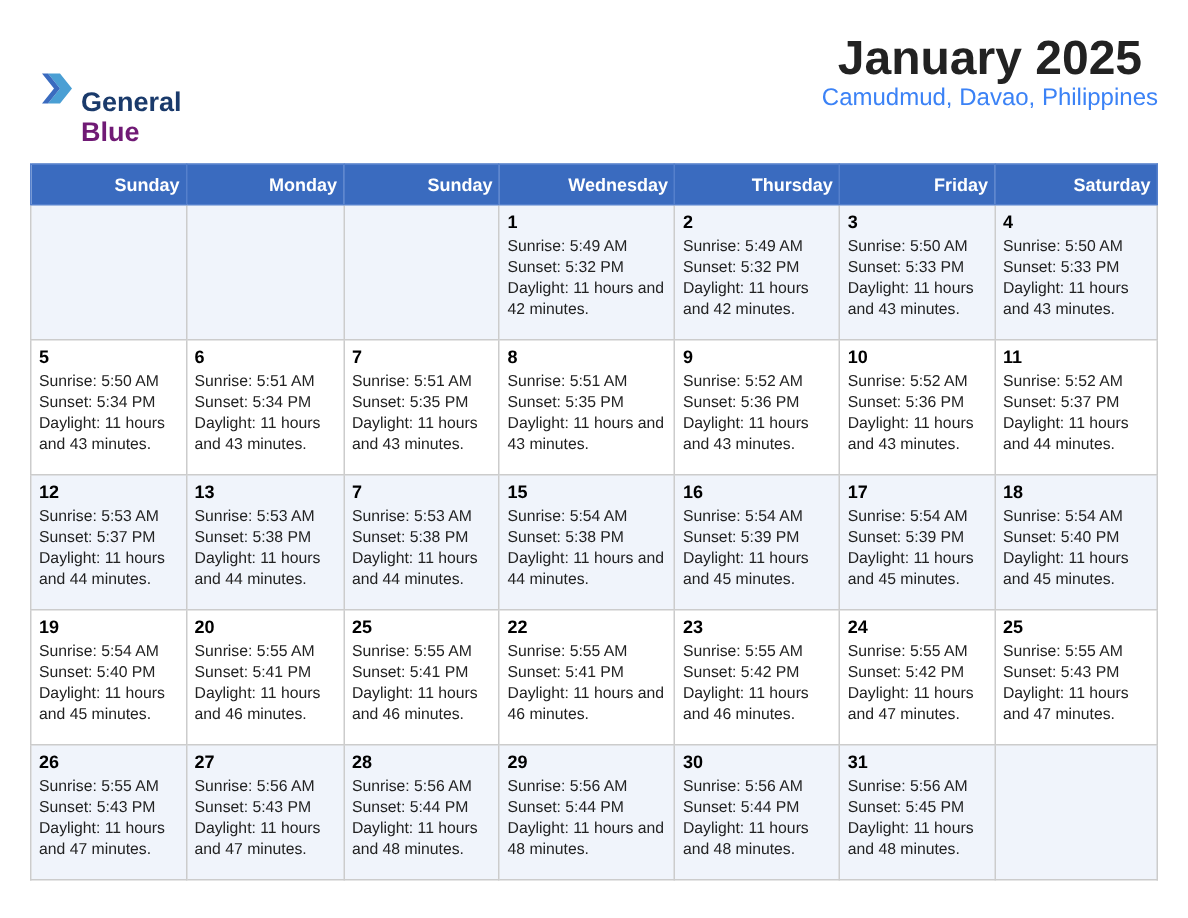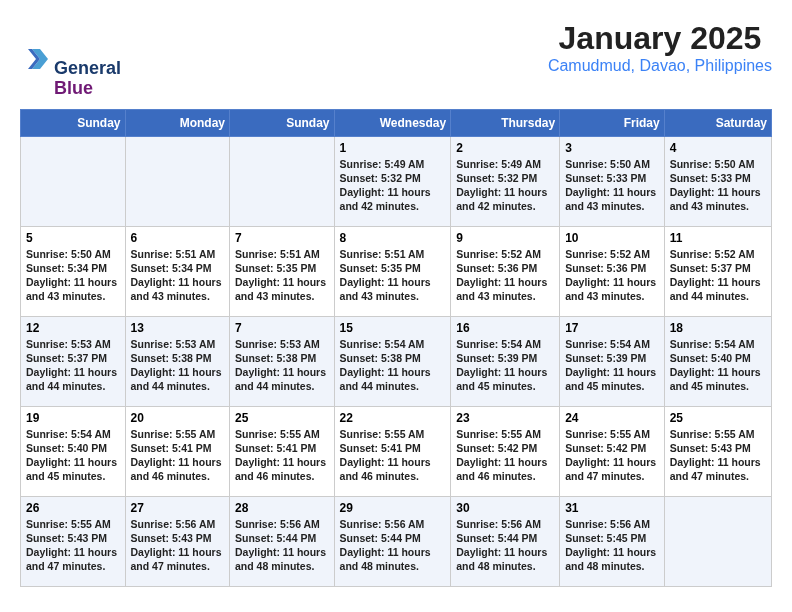--- a/index.html
+++ b/index.html
@@ -80,21 +80,20 @@
     .day-num {
       font-weight: bold;
       font-size: 12px;
       display: block;
       margin-bottom: 2px;
     }
     .cell-text {
       font-size: 10.5px;
       color: #222;
       line-height: 1.35;
-      font-weight: bold;
     }
   </style>
 </head>
 <body>
 
 <div class="header">
   <div class="logo">
     <svg class="logo-icon" viewBox="0 0 30 30">
       <rect x="0" y="0" width="30" height="30" fill="white"></rect>
       <polygon points="20,5 28,15 20,25 12,25 20,15 12,5" fill="#4a9fd4"></polygon>

